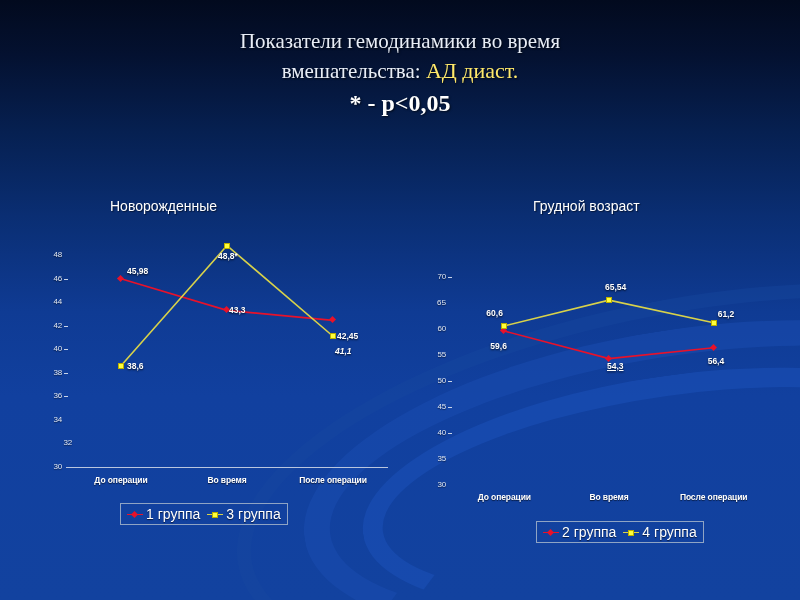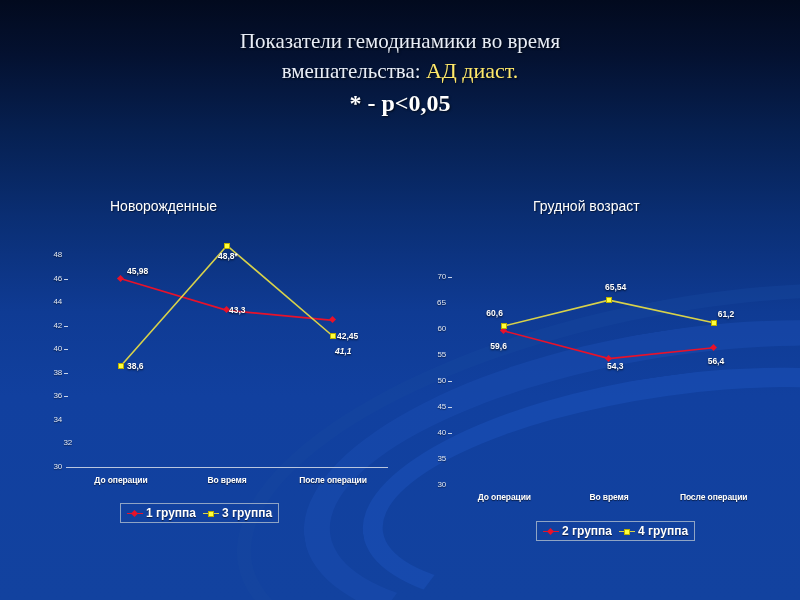--- a/index.html
+++ b/index.html
@@ -130,21 +130,21 @@
   .legend {
     position:absolute;
     border:1px solid #8fa4c4;
     background:transparent;
     padding:2px 6px;
     display:flex; align-items:center; gap:7px;
     z-index:6;
   }
   .legend-item { display:flex; align-items:center; gap:3px; }
   .legend-label {
-    font-size:12px; color:#ffffff; font-weight:bold;
+    font-size:14px; color:#ffffff; font-weight:normal;
     text-shadow:0 1px 1px rgba(0,0,0,.6);
     white-space:nowrap;
   }
   .legend-swatch { position:relative; width:16px; height:7px; }
   .legend-swatch .ln {
     position:absolute; left:0; top:3px; width:16px; height:1.5px;
   }
   .legend-swatch .mk {
     position:absolute; left:5px; top:1px;
   }
@@ -239,21 +239,21 @@
       <div class="xtick" style="left: 48.3333px; top: 229px; width: 96px;">До операции</div>
       <div class="xtick" style="left: 153px; top: 229px; width: 96px;">Во время</div>
       <div class="xtick" style="left: 257.667px; top: 229px; width: 96px;">После операции</div>
       <svg class="plot" width="382" height="285">
         <polyline points="96.33333333333333,68.08 201,95.64000000000001 305.6666666666667,84.72000000000001" fill="none" stroke="#e8122a" stroke-width="1.6"></polyline>
         <polyline points="96.33333333333333,62.879999999999995 201,37.191999999999965 305.6666666666667,59.75999999999999" fill="none" stroke="#d8d24a" stroke-width="1.6"></polyline>
       </svg>
       <div class="marker red" style="left: 93.3333px; top: 65.08px;"></div>
       <div class="dlabel" style="left: 82.3333px; top: 78.08px;">59,6</div>
       <div class="marker red" style="left: 198px; top: 92.64px;"></div>
-      <div class="dlabel" style="left: 199px; top: 97.64px;">54,3</div>
+      <div class="dlabel" style="left: 199px; top: 97.64px; text-decoration: underline;">54,3</div>
       <div class="marker red" style="left: 302.667px; top: 81.72px;"></div>
       <div class="dlabel" style="left: 299.667px; top: 92.72px;">56,4</div>
       <div class="marker yellow" style="left: 93.3333px; top: 59.88px;"></div>
       <div class="dlabel" style="left: 78.3333px; top: 44.88px;">60,6</div>
       <div class="marker yellow" style="left: 198px; top: 34.192px;"></div>
       <div class="dlabel" style="left: 197px; top: 19.192px;">65,54</div>
       <div class="marker yellow" style="left: 302.667px; top: 56.76px;"></div>
       <div class="dlabel" style="left: 309.667px; top: 45.76px;">61,2</div>
       <div class="legend" style="left: 128px; top: 258px;">
         <div class="legend-item">

